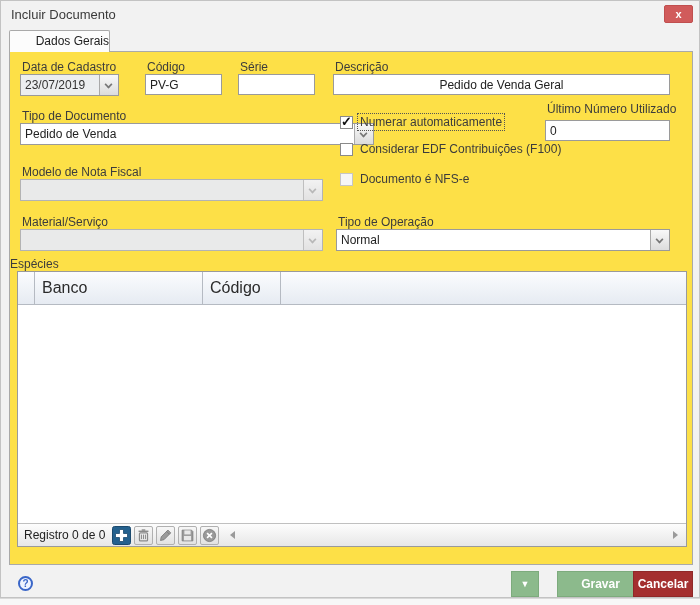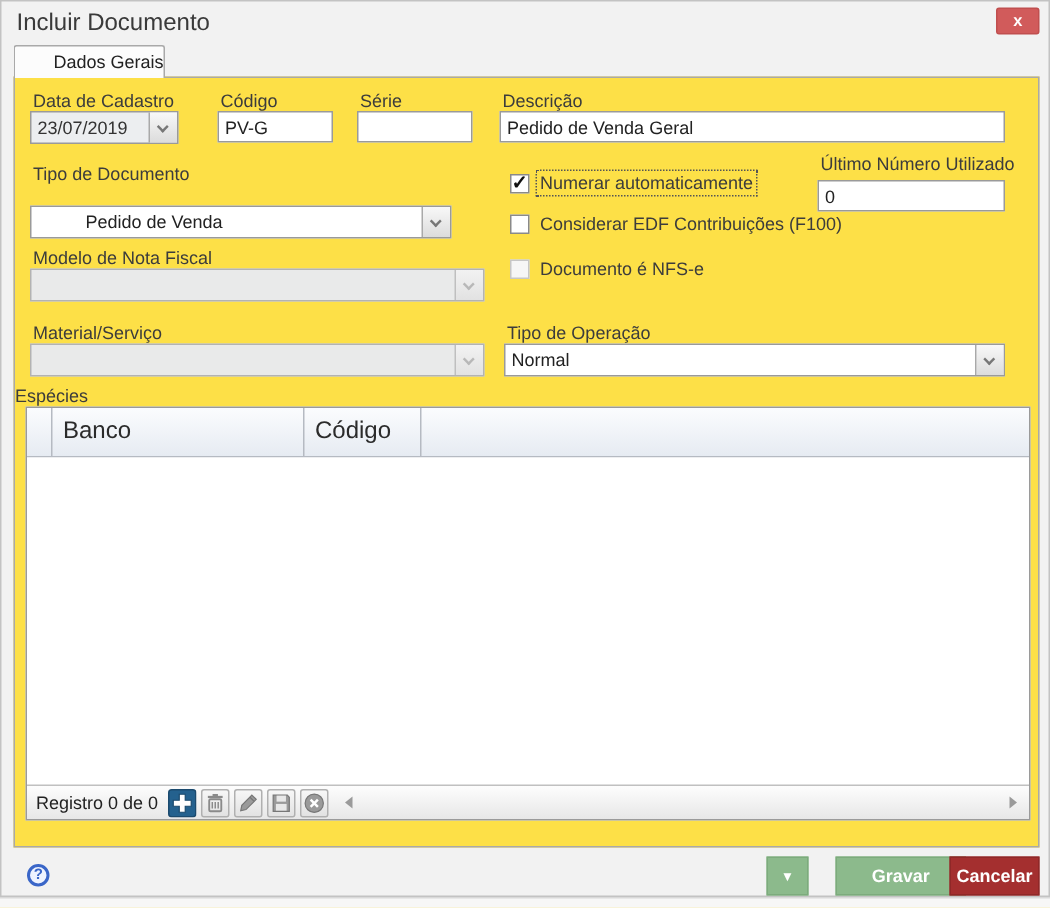--- a/index.html
+++ b/index.html
@@ -3,21 +3,21 @@
 <meta charset="utf-8">
 <style>
   * { margin:0; padding:0; box-sizing:border-box; }
   html,body { width:700px; height:605px; font-family:"Liberation Sans", sans-serif; background:#f7f7f7; }
   #stage { position:relative; width:700px; height:605px; background:#f7f7f7; overflow:hidden; }
   #dialog { position:absolute; left:0; top:0; width:700px; height:598px;
             background:#f2f2f2; border:1px solid #c3c3c3; box-shadow:0 1px 2px rgba(0,0,0,.15); }
 
   
   .titlebar { position:absolute; left:0; top:0; width:100%; height:28px; }
-  .title { position:absolute; left:10px; top:6px; font-size:16px; color:#3a3a3a; }
+  .title { position:absolute; left:10px; top:6px; font-size:13px; color:#3a3a3a; }
   .close-btn { position:absolute; right:6px; top:4px; width:29px; height:18px;
                background:#d15b5b; border:1px solid #c04f4f; border-radius:2px;
                color:#fff; font-size:11px; font-weight:bold; text-align:center;
                line-height:16px; cursor:default; }
 
   
   .tab { position:absolute; left:8px; top:29px; width:101px; height:22px; z-index:3;
          background:#fcfcfc; border:1px solid #a9a9a9; border-bottom:none;
          font-size:12px; color:#222; text-align:right; line-height:21px;
          border-top-left-radius:2px; border-top-right-radius:2px; }
@@ -112,24 +112,24 @@
           </div>
       </div>
 
       <div class="lbl" style="left:137px; top:8px;">Código</div>
       <input class="tbox" style="left: 135px; top: 22px; width: 77px;" value="PV-G">
 
       <div class="lbl" style="left:230px; top:8px;">Série</div>
       <input class="tbox" style="left: 228px; top: 22px; width: 77px;" value="">
 
       <div class="lbl" style="left:325px; top:8px;">Descrição</div>
-      <input class="tbox" style="left: 323px; top: 22px; width: 337px;" value="Pedido de Venda Geral">
+      <input class="tbox" style="left: 323px; top: 22px; width: 337px; text-align: center;" value="Pedido de Venda Geral">
 
       <div class="lbl" style="left:12px; top:57px;">Tipo de Documento</div>
-      <div class="combo" style="left:10px; top:85px; width:281px;padding-left:32px;">
+      <div class="combo" style="left:10px; top:71px; width:354px;">
         <div class="val">Pedido de Venda</div>
         <div class="btn">
             <span class="chev"></span>
           </div>
       </div>
 
       <div class="cbrow" style="left:330px; top:62px;">
         <span class="cb checked"></span>
         <span class="cb-label focused">Numerar automaticamente</span>
       </div>

